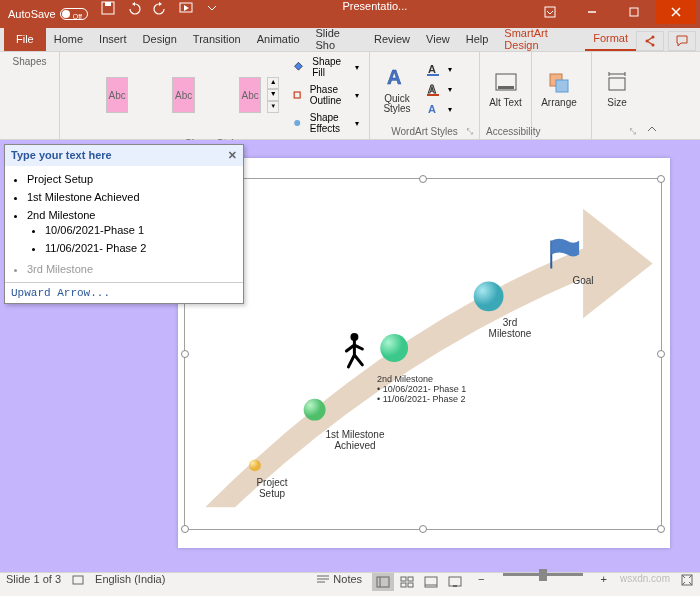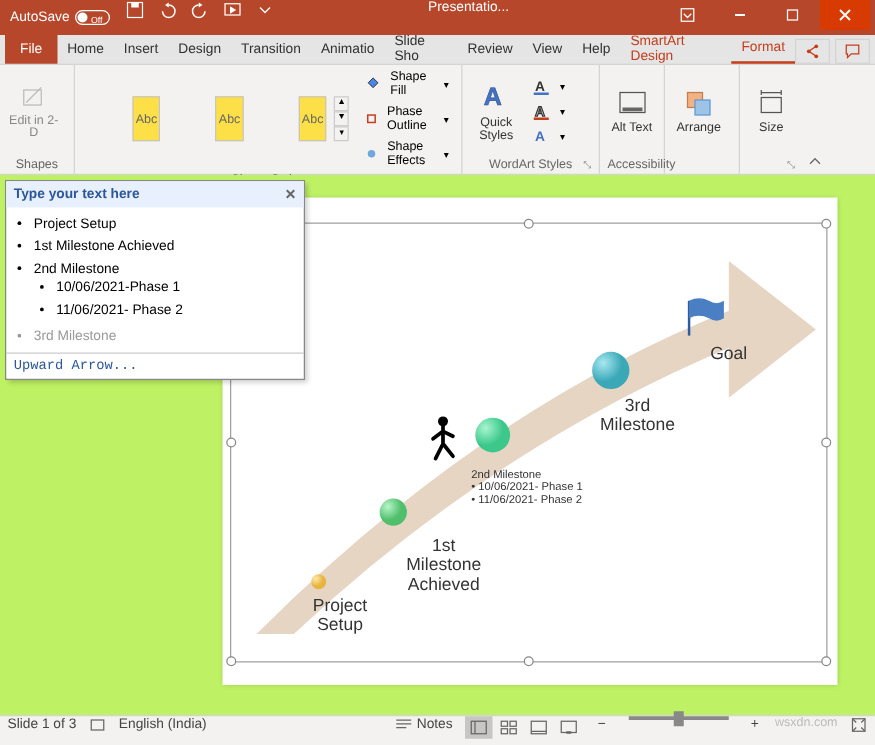--- a/index.html
+++ b/index.html
@@ -27,44 +27,44 @@
 .tab-extra-btn { width:28px; height:20px; border:1px solid #d4d4d4; display:flex; align-items:center; justify-content:center;}
 
 
 .ribbon { height:88px; background:#f3f2f1; display:flex; border-bottom:1px solid #d4d4d4; }
 .rgroup { border-right:1px solid #d4d4d4; padding:2px 6px 0; display:flex; flex-direction:column; }
 .rgroup-body { flex:1; display:flex; align-items:center; gap:4px; }
 .rgroup-label { font-size:10px; color:#666; text-align:center; padding:2px 0; position:relative;}
 .rgroup-label .dlg { position:absolute; right:0; bottom:2px; font-size:8px; color:#888;}
 .rbigbtn { display:flex; flex-direction:column; align-items:center; width:42px; gap:2px; color:#888;}
 .rbigbtn span { font-size:10px; text-align:center; line-height:1; }
-.abc-box { width:42px; height:36px; border:1px solid #c8c6c4; background:#fde047; display:flex; align-items:center; justify-content:center; font-size:10px; color:#666;margin-left:40px;}
+.abc-box { width:42px; height:36px; border:1px solid #c8c6c4; background:#f9a8d4; display:flex; align-items:center; justify-content:center; font-size:10px; color:#666;margin-left:40px;}
 .shapefill-col { display:flex; flex-direction:column; gap:2px; font-size:10px; }
 .shapefill-col div { display:flex; align-items:center; gap:8px; padding:2px 4px;}
 .mini-icon { width:14px; height:14px; }
 
 
-.workspace { position:relative; height:432px; background:#bef264; }
+.workspace { position:relative; height:432px; background:#c4b5fd; }
 .textpane { position:absolute; left:4px; top:4px; width:240px; background:#fff; border:1px solid #8a8886; box-shadow:2px 2px 4px rgba(0,0,0,0.2); z-index:5;}
 .textpane-hdr { background:#e8f0fe; color:#2b579a; padding:4px 6px; display:flex; justify-content:space-between; font-size:11px; font-weight:bold;}
 .textpane-list { max-height:150px; overflow-y:auto; padding:4px 8px; font-size:11px; }
 .textpane-list ul { list-style:disc; padding-left:14px;}
 .textpane-list li { padding:3px 0;}
 .textpane-list ul ul { padding-left:18px; }
 .textpane-ftr { border-top:1px solid #ccc; padding:4px 6px; color:#2b579a; font-size:11px;font-family:Liberation Mono, monospace;}
 
 .canvas { position:absolute; left:178px; top:18px; width:492px; height:390px; background:#fff; box-shadow:0 0 4px rgba(0,0,0,0.2);}
 .selbox { position:absolute; left:6px; top:20px; width:478px; height:352px; border:1px solid #a0a0a0;}
 .handle { width:8px; height:8px; background:#fff; border:1px solid #888; border-radius:50%; position:absolute;}
 .h-tl {left:-4px;top:-4px;} .h-tr{right:-4px;top:-4px;} .h-bl{left:-4px;bottom:-4px;} .h-br{right:-4px;bottom:-4px;}
 .h-tm{left:50%;top:-4px;margin-left:-4px;} .h-bm{left:50%;bottom:-4px;margin-left:-4px;}
 .h-ml{left:-4px;top:50%;margin-top:-4px;} .h-mr{right:-4px;top:50%;margin-top:-4px;}
 
 .arrow-svg { position:absolute; left:0; top:0; width:100%; height:100%;}
-.milestone { position:absolute; font-size:14px; color:#333; text-align:center; line-height:1.1;}
+.milestone { position:absolute; font-size:10px; color:#333; text-align:center; line-height:1.1;}
 .mil-bullet { text-align:left; font-size:9px;}
 
 
 .statusbar { height:38px; background:#f3f2f1; border-top:1px solid #d4d4d4; display:flex; align-items:flex-start; padding:0 6px; gap:10px; font-size:11px; color:#444;}
 .statusbar .spacer{flex:1;}
 .viewbtns { display:flex; gap:2px;}
 .viewbtn { width:22px; height:18px; border:1px solid transparent; display:flex; align-items:center; justify-content:center;}
 .viewbtn.active{background:#c8c6c4;}
 .zoom-slider { width:80px; height:3px; background:#888; position:relative; margin:0 6px;}
 .zoom-thumb { width:8px; height:12px; background:#888; position:absolute; left:36px; top:-4px;}
@@ -161,29 +161,20 @@
     <div class="tab-extra-btn">
         <svg width="14" height="14" viewBox="0 0 14 14">
           <path d="M2 2 H12 V9 H6 L3 12 V9 H2 Z" fill="none" stroke="#c43e1c"></path>
         </svg>
       </div>
   </div>
 </div>
 
 <div class="ribbon">
   <div class="rgroup" style="width:60px">
-    <div class="rgroup-body">
-      <div class="rbigbtn">
-        <svg width="24" height="24" viewBox="0 0 24 24">
-            <rect x="4" y="6" width="14" height="12" fill="none" stroke="#bbb"></rect>
-            <path d="M6 16 L18 4" stroke="#bbb" fill="none"></path>
-          </svg>
-        <span>Edit in 2-D</span>
-      </div>
-    </div>
     <div class="rgroup-label">Shapes</div>
   </div>
   <div class="rgroup" style="width:310px">
     <div class="rgroup-body">
       <div class="abc-box">Abc</div>
       <div class="abc-box">Abc</div>
       <div class="abc-box">Abc</div>
       <div style="display:flex;flex-direction:column;gap:0;margin-left:2px">
         <div style="width:12px;height:12px;border:1px solid #ccc;font-size:7px;text-align:center">▲</div>
         <div style="width:12px;height:12px;border:1px solid #ccc;font-size:7px;text-align:center">▼</div>

